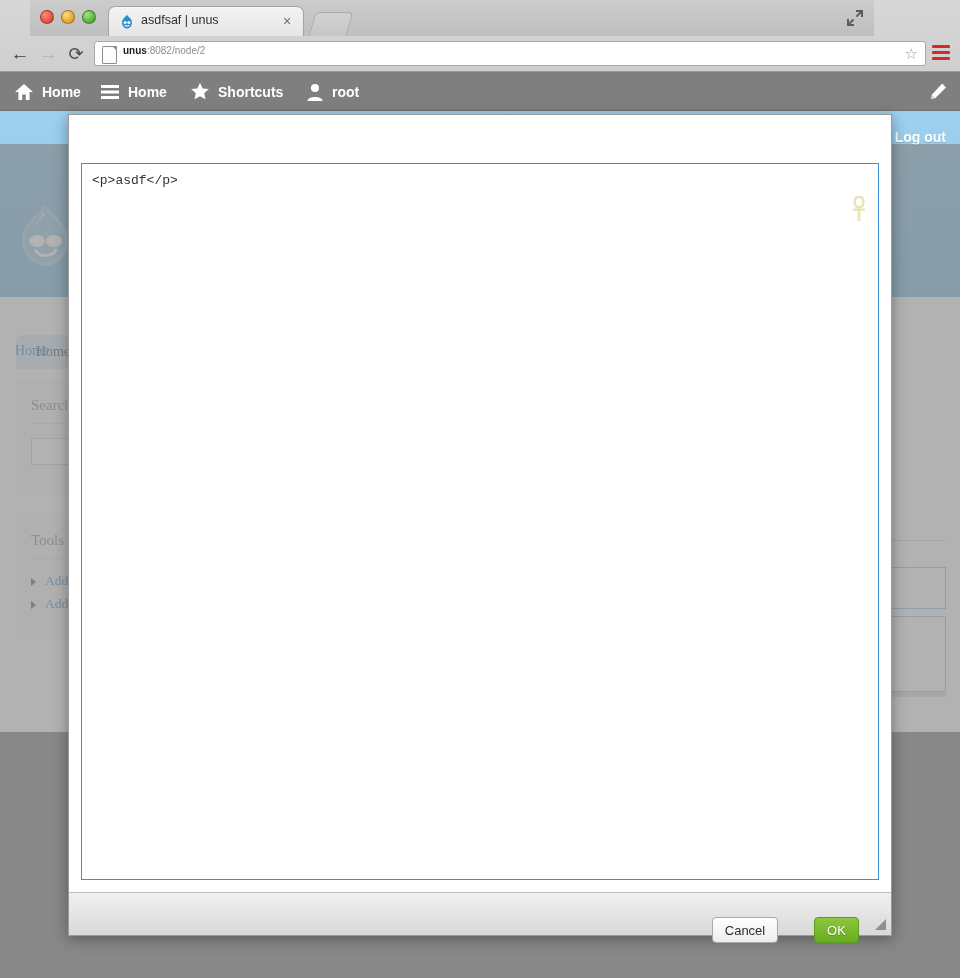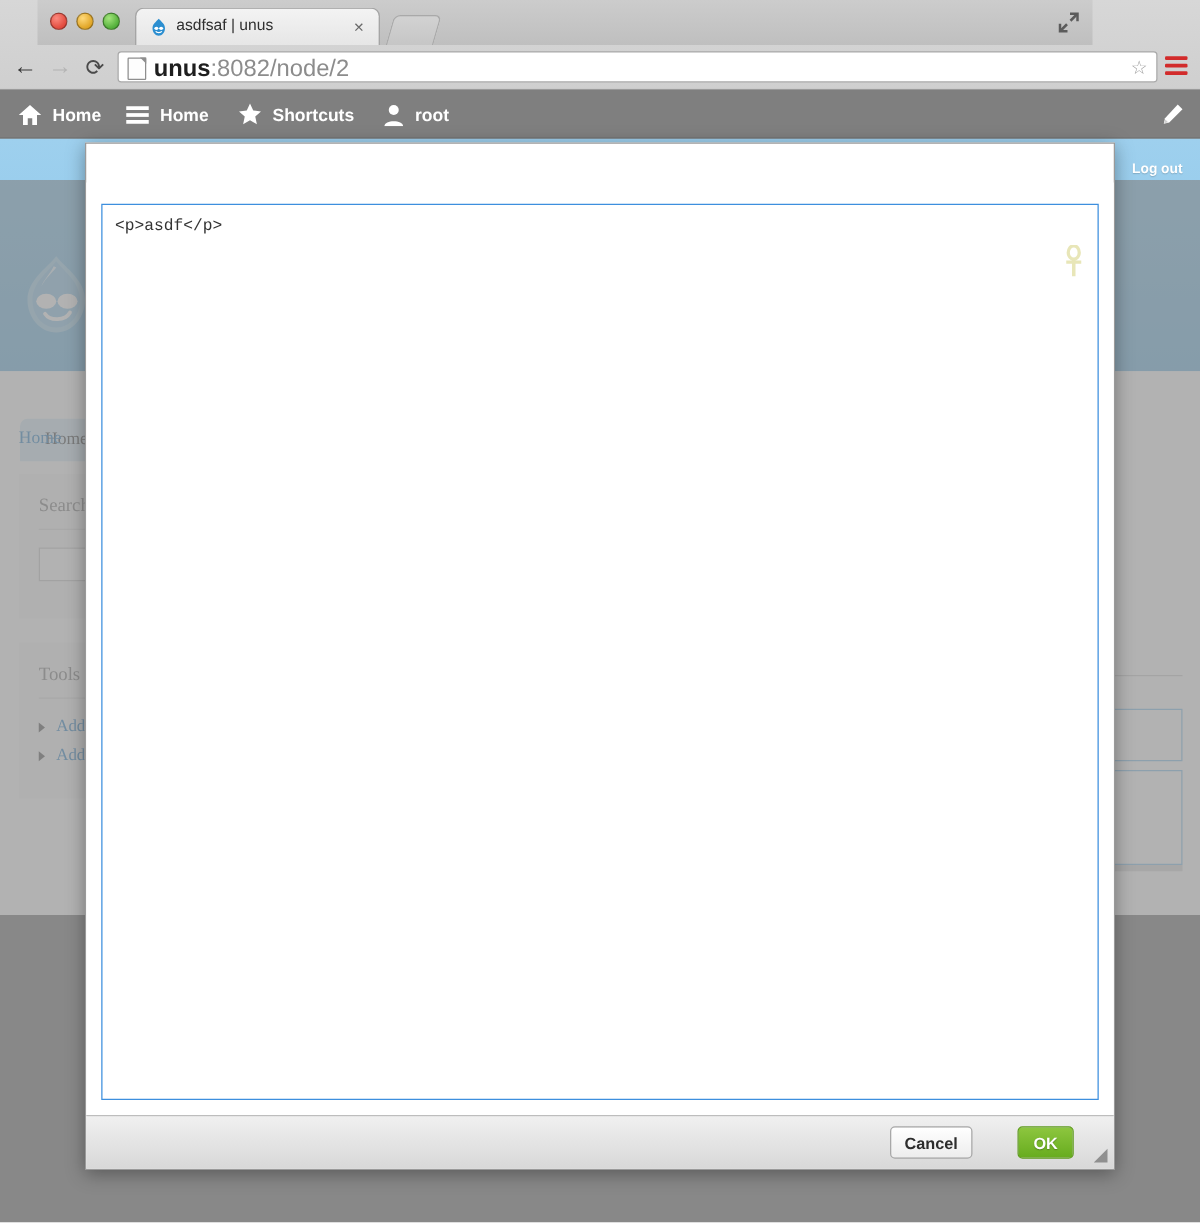--- a/index.html
+++ b/index.html
@@ -142,21 +142,21 @@
   .omni-pageicon::after {
     content: "";
     position: absolute;
     right: -1px; top: -1px;
     border-left: 5px solid transparent;
     border-top: 5px solid #8e8e8e;
   }
   .omni-url {
     position: absolute;
     left: 28px; top: 3px;
-    font-size: 19px;
+    font-size: 10px;
     color: #8c8c8c;
     white-space: nowrap;
   }
   .omni-url b { color: #1e1e1e; font-weight: bold; }
   .omni-star {
     position: absolute;
     right: 7px; top: 3px;
     font-size: 15px;
     color: #9b9b9b;
   }
@@ -215,21 +215,21 @@
   }
   .logo-drop {
     position: absolute;
     left: 16px; top: 92px;
     width: 58px; height: 66px;
   }
   .logout-link {
     position: absolute;
     right: 14px; top: 18px;
     color: #ffffff;
-    font-size: 11px;
+    font-size: 14px;
     font-weight: bold;
     text-shadow: 0 1px 1px rgba(0,0,0,.18);
   }
   .primary-tab {
     position: absolute;
     left: 16px; top: 263px;
     padding: 9px 20px;
     background: #dff0fa;
     border-radius: 6px 6px 0 0;
     color: #6d6d6d;
@@ -391,25 +391,25 @@
   }
   .dialog-footer {
     position: absolute;
     left: 0; bottom: 0;
     width: 822px; height: 42px;
     background: linear-gradient(to bottom, #f0f0f0 0%, #d8d8d8 100%);
     border-top: 1px solid #bdbdbd;
   }
   .btn {
     position: absolute;
-    top: 8px;
+    top: 24px;
     height: 26px;
     border-radius: 4px;
     font-size: 13px;
-    font-weight: bold;
+    font-weight: normal;
     text-align: center;
     line-height: 26px;
     box-sizing: border-box;
     margin-left: 12px;
   }
   .btn-cancel {
     right: 113px;
     width: 66px;
     background: linear-gradient(to bottom, #ffffff 0%, #ededed 100%);
     border: 1px solid #a8a8a8;

